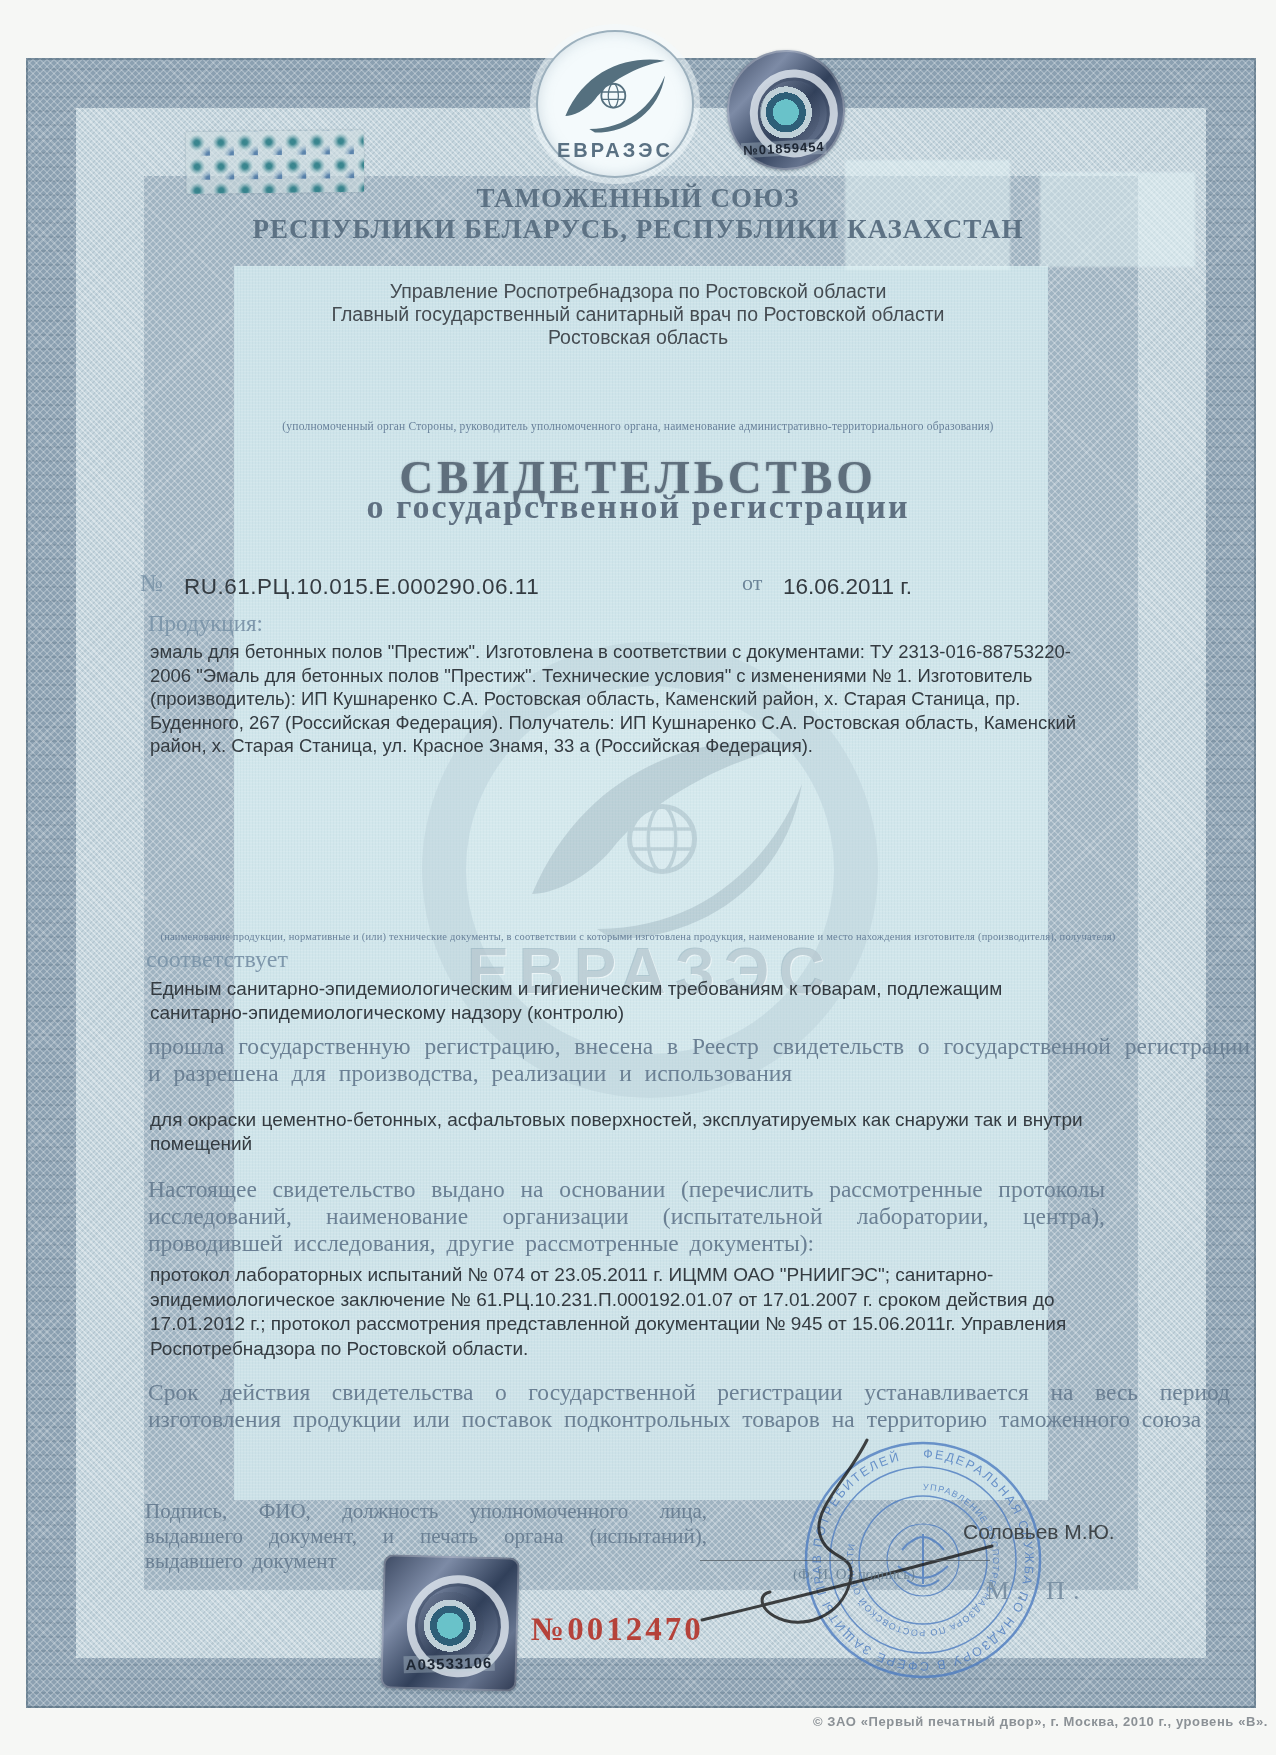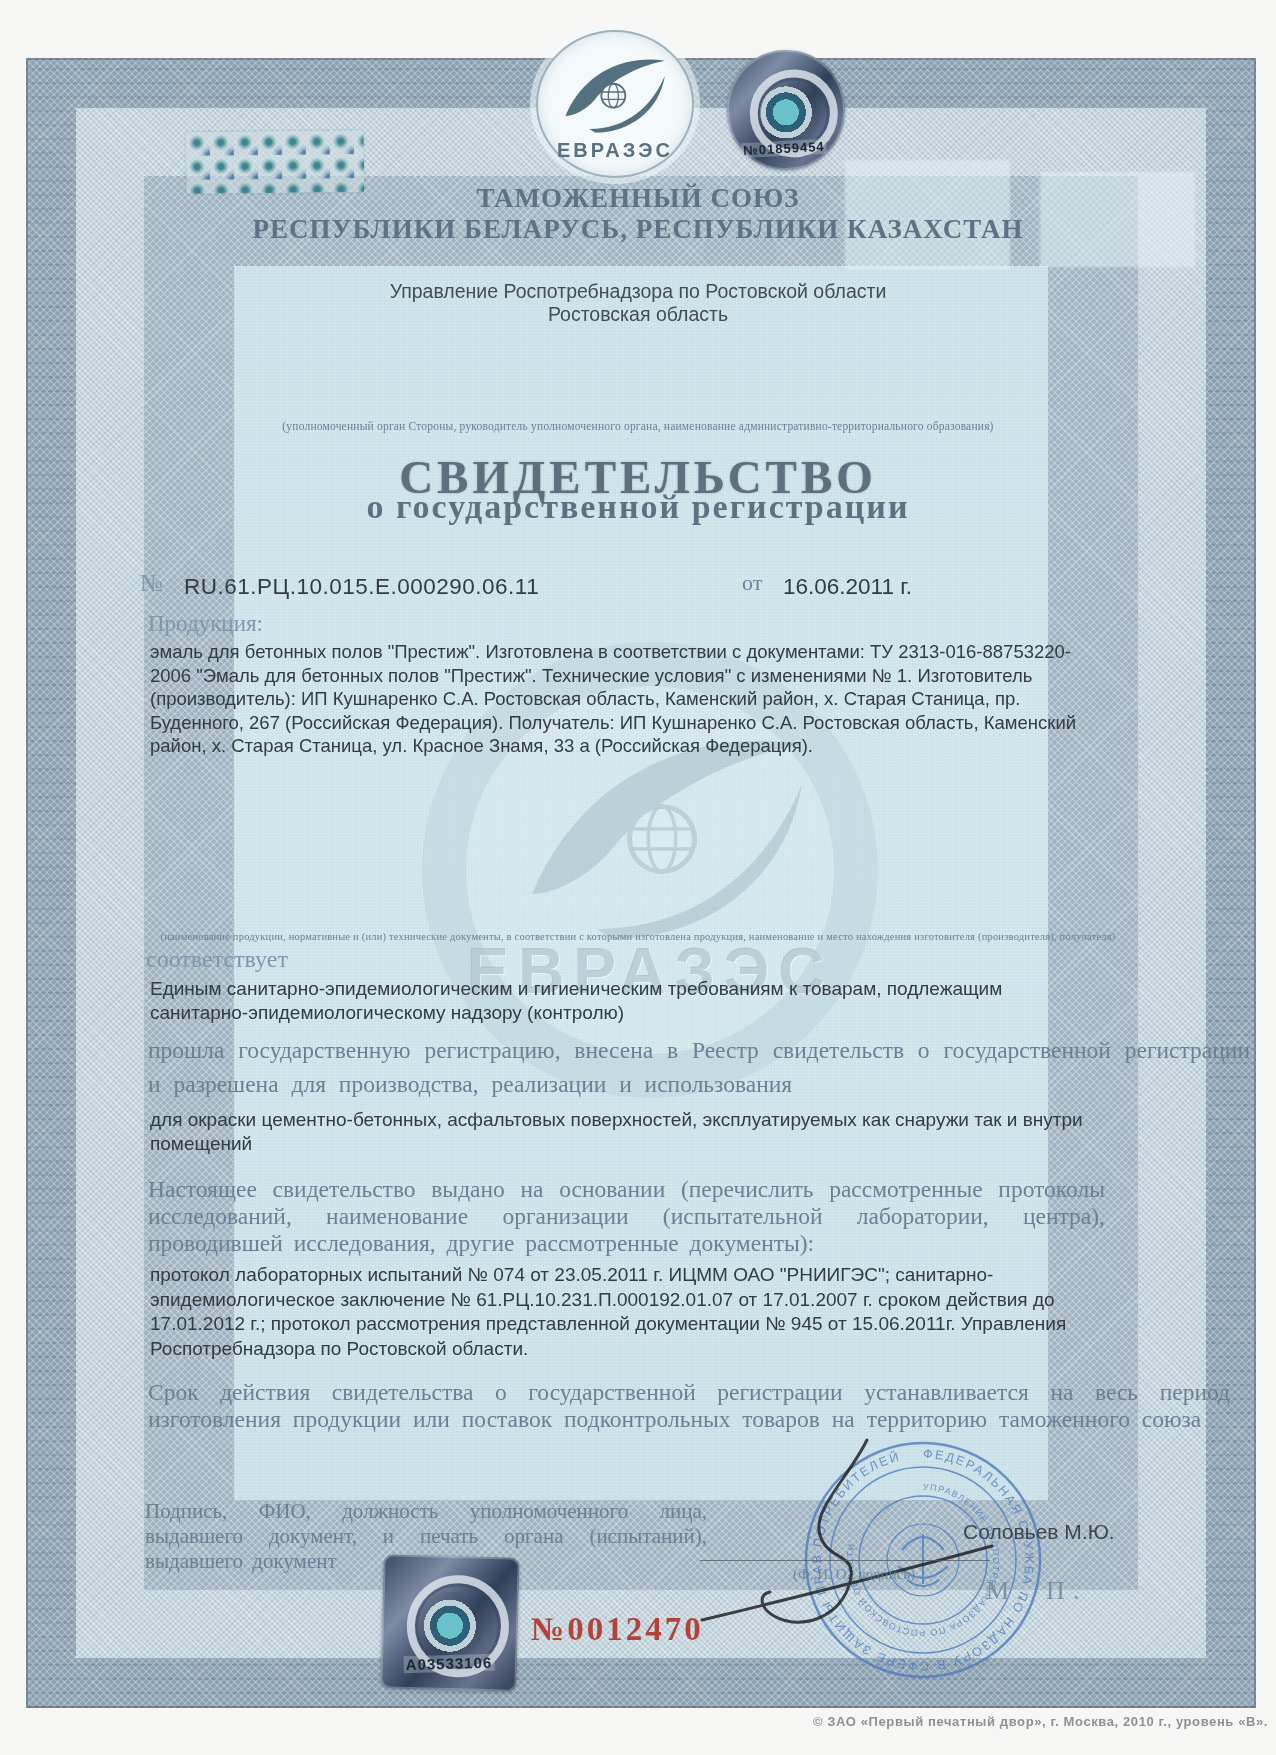--- a/index.html
+++ b/index.html
@@ -172,20 +172,21 @@
   <div class="holo-num">№01859454</div>
 </div>
 
 <div class="abs center serif hdr-union">
   <div>ТАМОЖЕННЫЙ СОЮЗ</div>
   <div>РЕСПУБЛИКИ БЕЛАРУСЬ, РЕСПУБЛИКИ КАЗАХСТАН</div>
 </div>
 
 <div class="abs center hdr-auth">
   <div>Управление Роспотребнадзора по Ростовской области</div>
+  <div>Главный государственный санитарный врач по Ростовской области</div>
   <div>Ростовская область</div>
 </div>
 
 <div class="abs center serif note" style="top:420px;">(уполномоченный орган Стороны, руководитель уполномоченного органа, наименование административно-территориального образования)</div>
 
 <div class="abs center serif title-main">СВИДЕТЕЛЬСТВО</div>
 <div class="abs center serif title-sub">о государственной регистрации</div>
 
 <div class="abs serif lbl" style="left:140px;top:570px;font-size:24px;">№</div>
 <div class="abs data-text" style="left:184px;top:574px;font-size:22.5px;letter-spacing:.5px;">RU.61.РЦ.10.015.Е.000290.06.11</div>
@@ -193,21 +194,21 @@
 <div class="abs data-text" style="left:783px;top:574px;font-size:22.5px;">16.06.2011 г.</div>
 
 <div class="abs serif lbl" style="left:148px;top:611px;font-size:23px;">Продукция:</div>
 <div class="abs data-text" style="left:150px;top:640px;width:958px;font-size:18.5px;line-height:23.5px;">эмаль для бетонных полов "Престиж". Изготовлена в соответствии с документами: ТУ 2313-016-88753220-2006 "Эмаль для бетонных полов "Престиж". Технические условия" с изменениями № 1. Изготовитель (производитель): ИП Кушнаренко С.А. Ростовская область, Каменский район, х. Старая Станица, пр. Буденного, 267 (Российская Федерация).  Получатель: ИП Кушнаренко С.А. Ростовская область, Каменский район, х. Старая Станица, ул. Красное Знамя, 33 а (Российская Федерация).</div>
 
 <div class="abs center serif note" style="top:931px;font-size:10.5px;">(наименование продукции, нормативные и (или) технические документы, в соответствии с которыми изготовлена продукция, наименование и место нахождения изготовителя (производителя), получателя)</div>
 
 <div class="abs serif lbl" style="left:146px;top:946px;font-size:24px;">соответствует</div>
 <div class="abs data-text" style="left:150px;top:977px;width:880px;font-size:19px;line-height:24px;">Единым санитарно-эпидемиологическим и гигиеническим требованиям к товарам, подлежащим санитарно-эпидемиологическому надзору (контролю)</div>
 
-<div class="abs serif form-text" style="left:148px;top:1033px;width:1102px;font-size:23.5px;line-height:34px;word-spacing:7px;">прошла государственную регистрацию, внесена в Реестр свидетельств о государственной регистрации и разрешена для производства, реализации и использования</div>
+<div class="abs serif form-text" style="left:148px;top:1033px;width:1102px;font-size:23.5px;line-height:27px;word-spacing:7px;">прошла государственную регистрацию, внесена в Реестр свидетельств о государственной регистрации и разрешена для производства, реализации и использования</div>
 <div class="abs data-text" style="left:150px;top:1108px;width:945px;font-size:19px;line-height:24px;">для окраски цементно-бетонных, асфальтовых поверхностей, эксплуатируемых как снаружи так и внутри помещений</div>
 
 <div class="abs serif form-text" style="left:148px;top:1176px;width:957px;font-size:23.5px;line-height:27px;word-spacing:5px;">Настоящее свидетельство выдано на основании (перечислить рассмотренные протоколы исследований, наименование организации (испытательной лаборатории, центра), проводившей исследования, другие рассмотренные документы):</div>
 <div class="abs data-text" style="left:150px;top:1263px;width:948px;font-size:19px;line-height:24.5px;">протокол лабораторных испытаний № 074 от 23.05.2011 г. ИЦММ ОАО "РНИИГЭС"; санитарно-эпидемиологическое заключение № 61.РЦ.10.231.П.000192.01.07 от 17.01.2007 г. сроком действия до 17.01.2012 г.; протокол рассмотрения представленной документации № 945 от 15.06.2011г. Управления Роспотребнадзора по Ростовской области.</div>
 
 <div class="abs serif form-text" style="left:148px;top:1379px;width:1082px;font-size:23.5px;line-height:27px;word-spacing:6px;">Срок действия свидетельства о государственной регистрации устанавливается на весь период изготовления продукции или поставок подконтрольных товаров на территорию таможенного союза</div>
 
 <div class="abs serif form-text" style="left:145px;top:1499px;width:562px;font-size:21px;line-height:25px;word-spacing:4px;">Подпись, ФИО, должность уполномоченного лица, выдавшего документ, и печать органа (испытаний), выдавшего документ</div>
 
 <svg class="abs stamp" viewBox="0 0 244 244">

